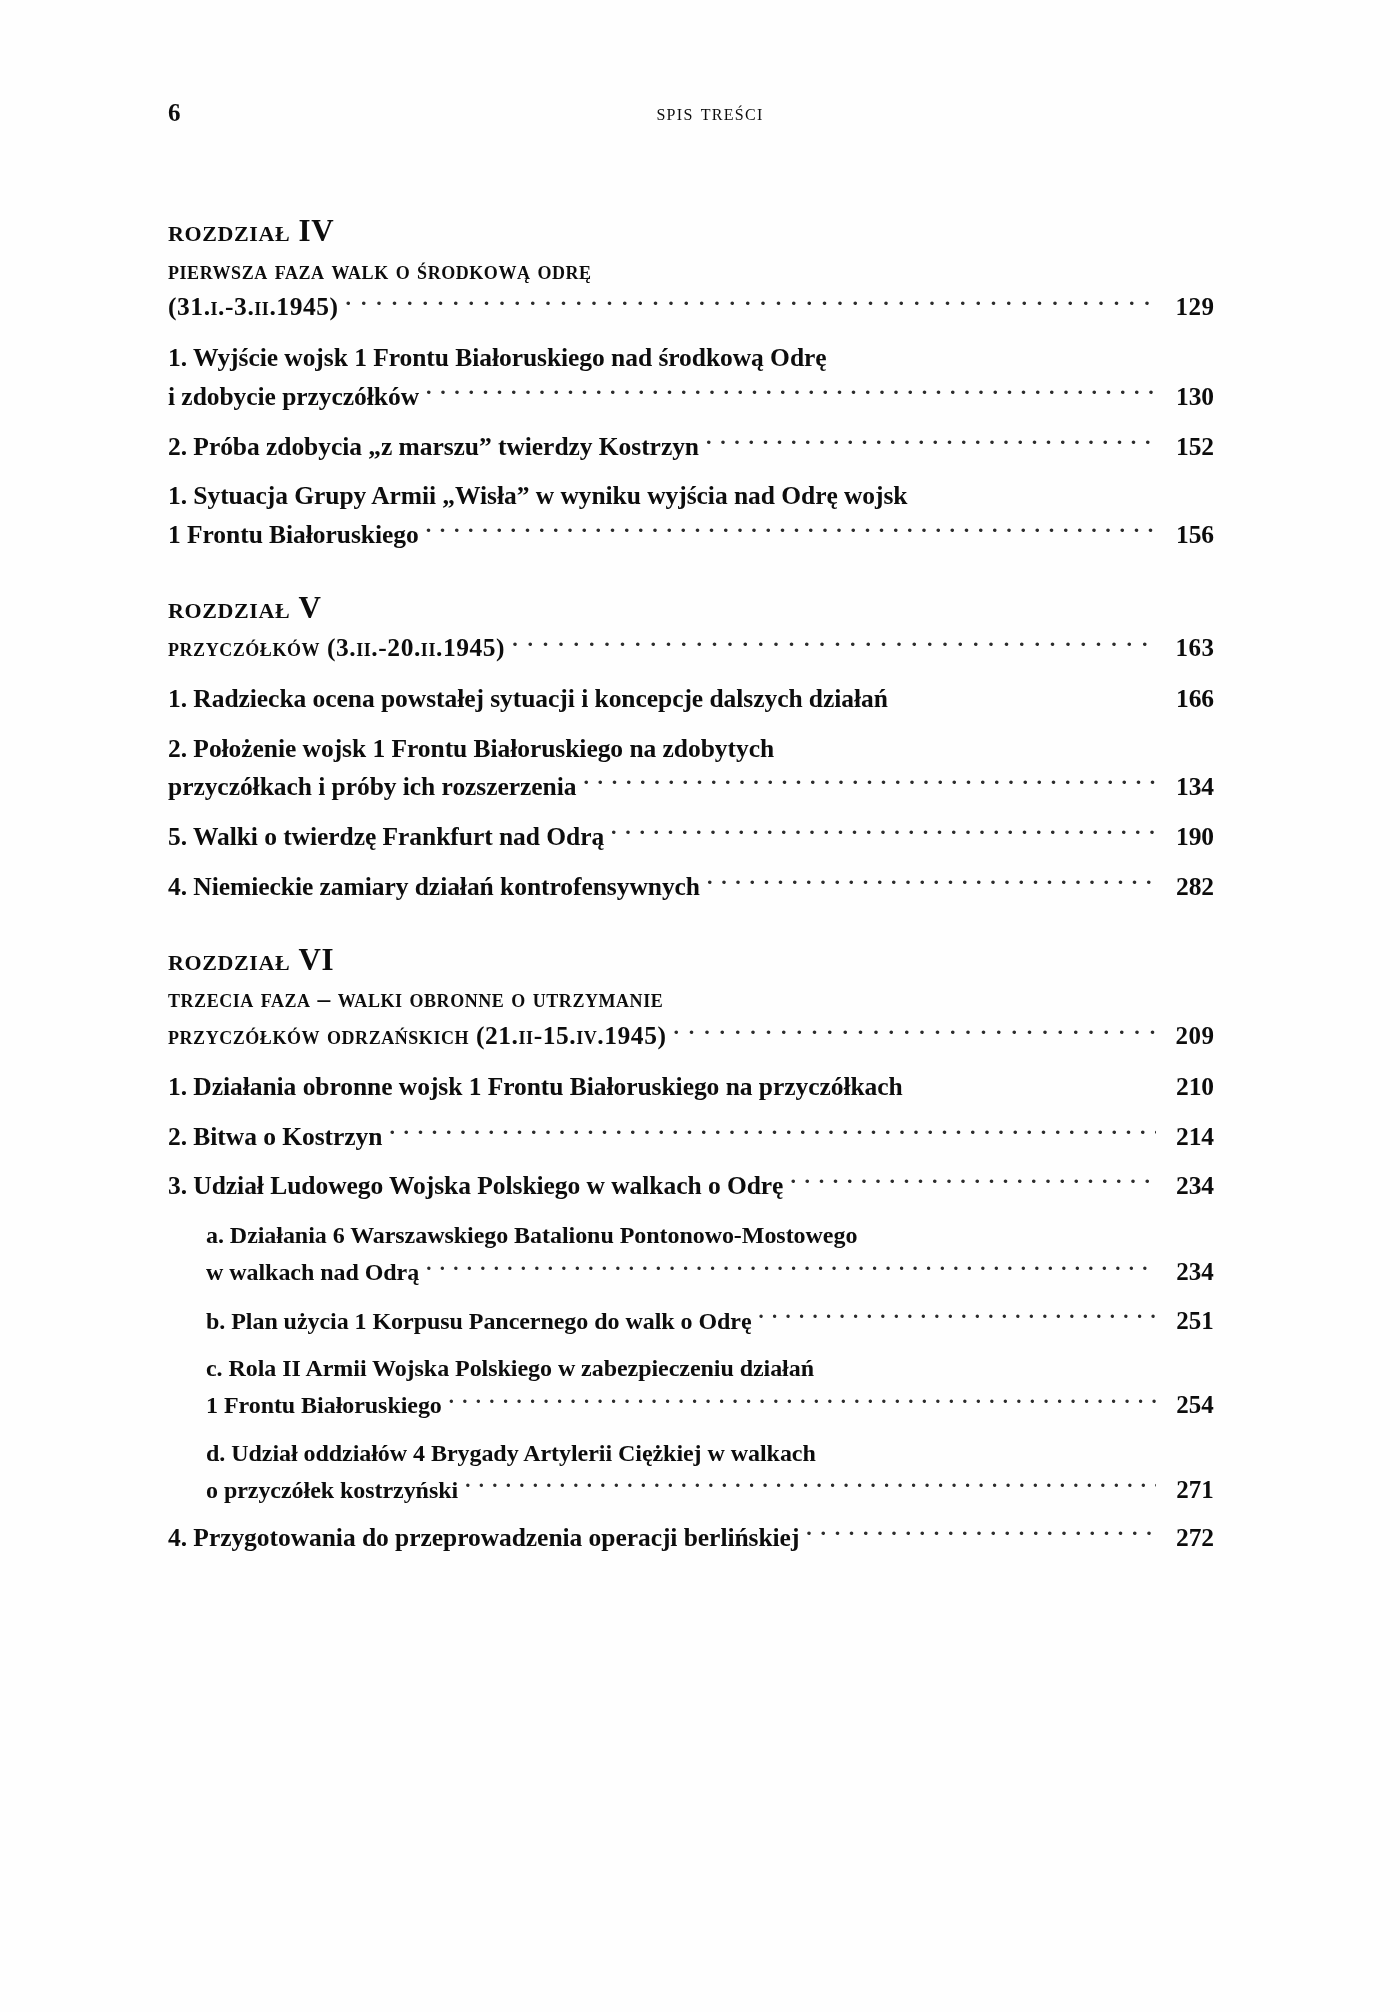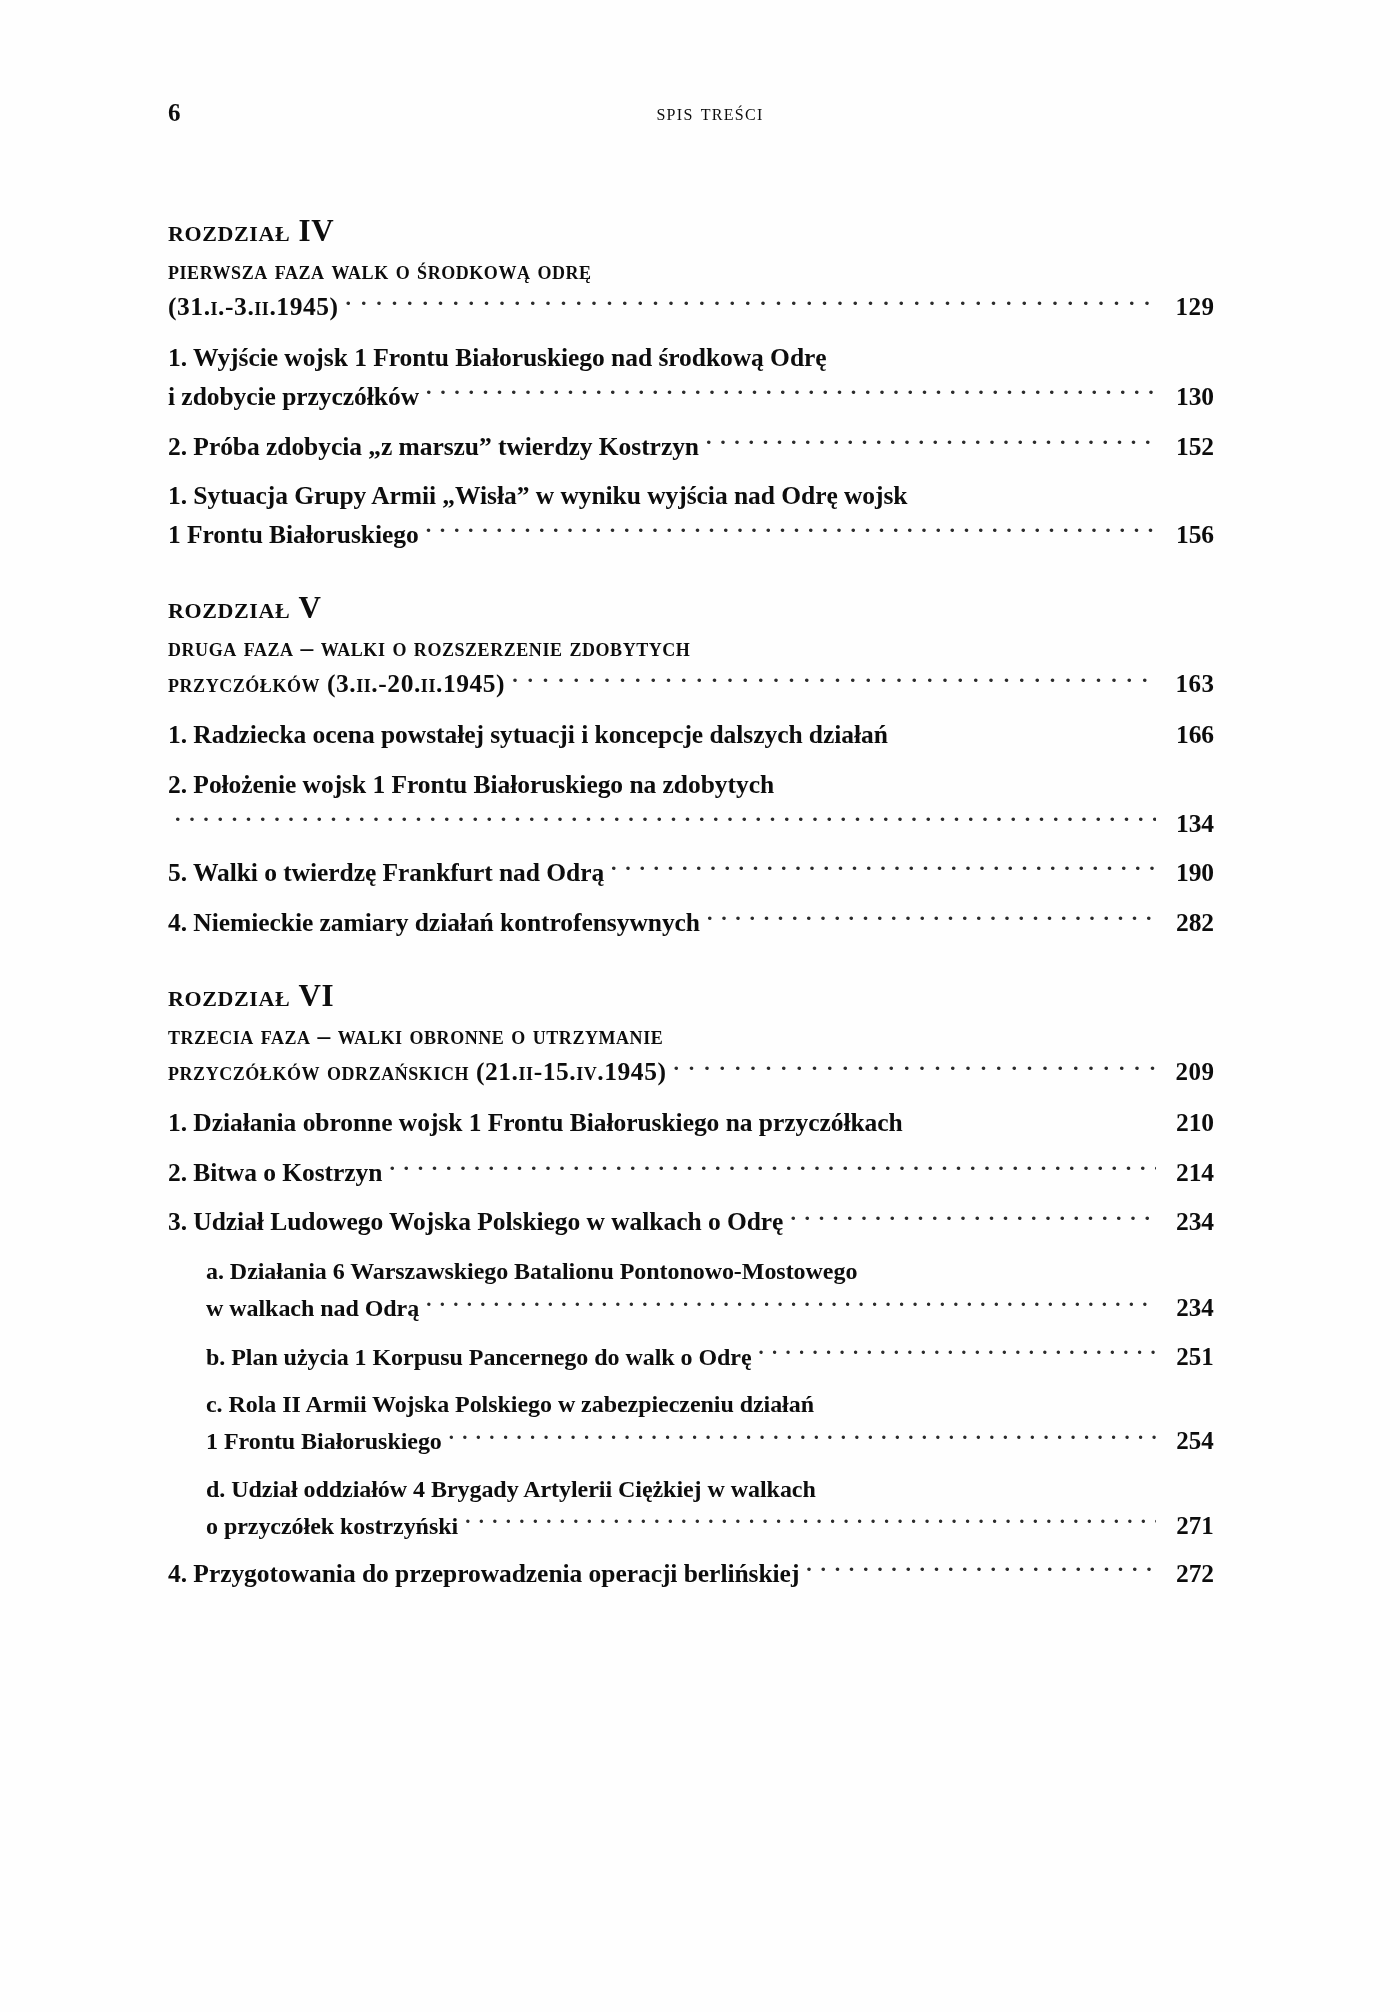--- a/index.html
+++ b/index.html
@@ -202,41 +202,39 @@
               <span class="leader"></span>
               <span class="pageno">156</span>
             </div>
           </div>
         </div>
       </div>
       <div class="chapter">
         <div class="chapter-label"><span>Rozdział </span><span class="roman">V</span></div>
         <div class="chapter-title">
           <div class="row ">
-            <span class="txt">Druga faza – walki o rozszerzenie zdobytych</span>
-          </div>
-          <div class="row ">
             <span class="txt">przyczółków (3.II.-20.II.1945)</span>
             <span class="leader"></span>
             <span class="pageno">163</span>
           </div>
         </div>
         <div class="entries">
           <div class="entry">
             <div class="row ">
               <span class="txt">1. Radziecka ocena powstałej sytuacji i koncepcje dalszych działań</span>
               <span class="leader" style="visibility: hidden;"></span>
               <span class="pageno">166</span>
             </div>
           </div>
           <div class="entry">
             <div class="row ">
               <span class="txt">2. Położenie wojsk 1 Frontu Białoruskiego na zdobytych</span>
             </div>
             <div class="row ">
+              <span class="txt">przyczółkach i próby ich rozszerzenia</span>
               <span class="leader"></span>
               <span class="pageno">134</span>
             </div>
           </div>
           <div class="entry">
             <div class="row ">
               <span class="txt">5. Walki o twierdzę Frankfurt nad Odrą</span>
               <span class="leader"></span>
               <span class="pageno">190</span>
             </div>

